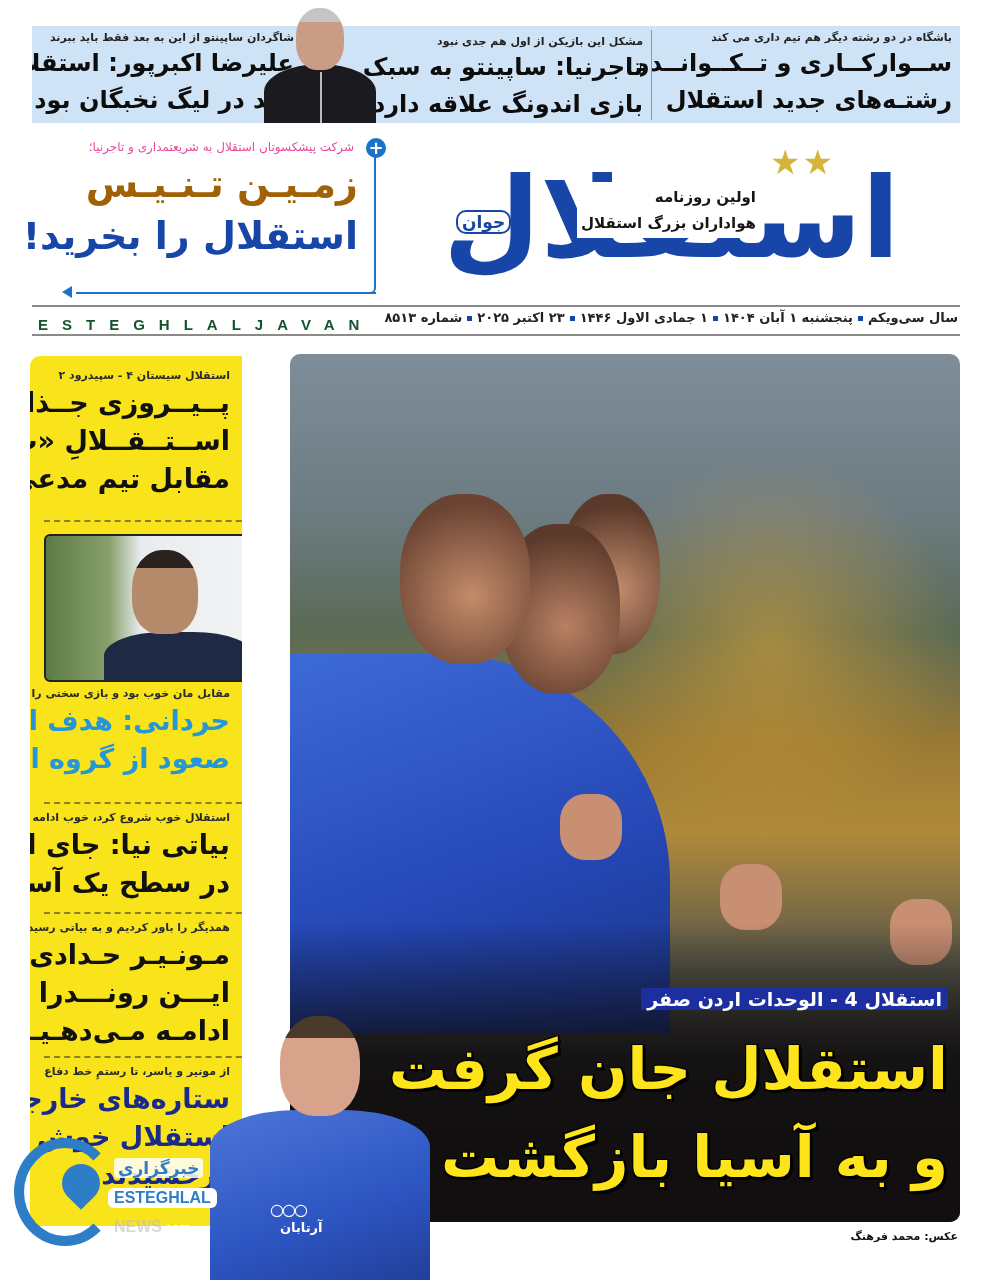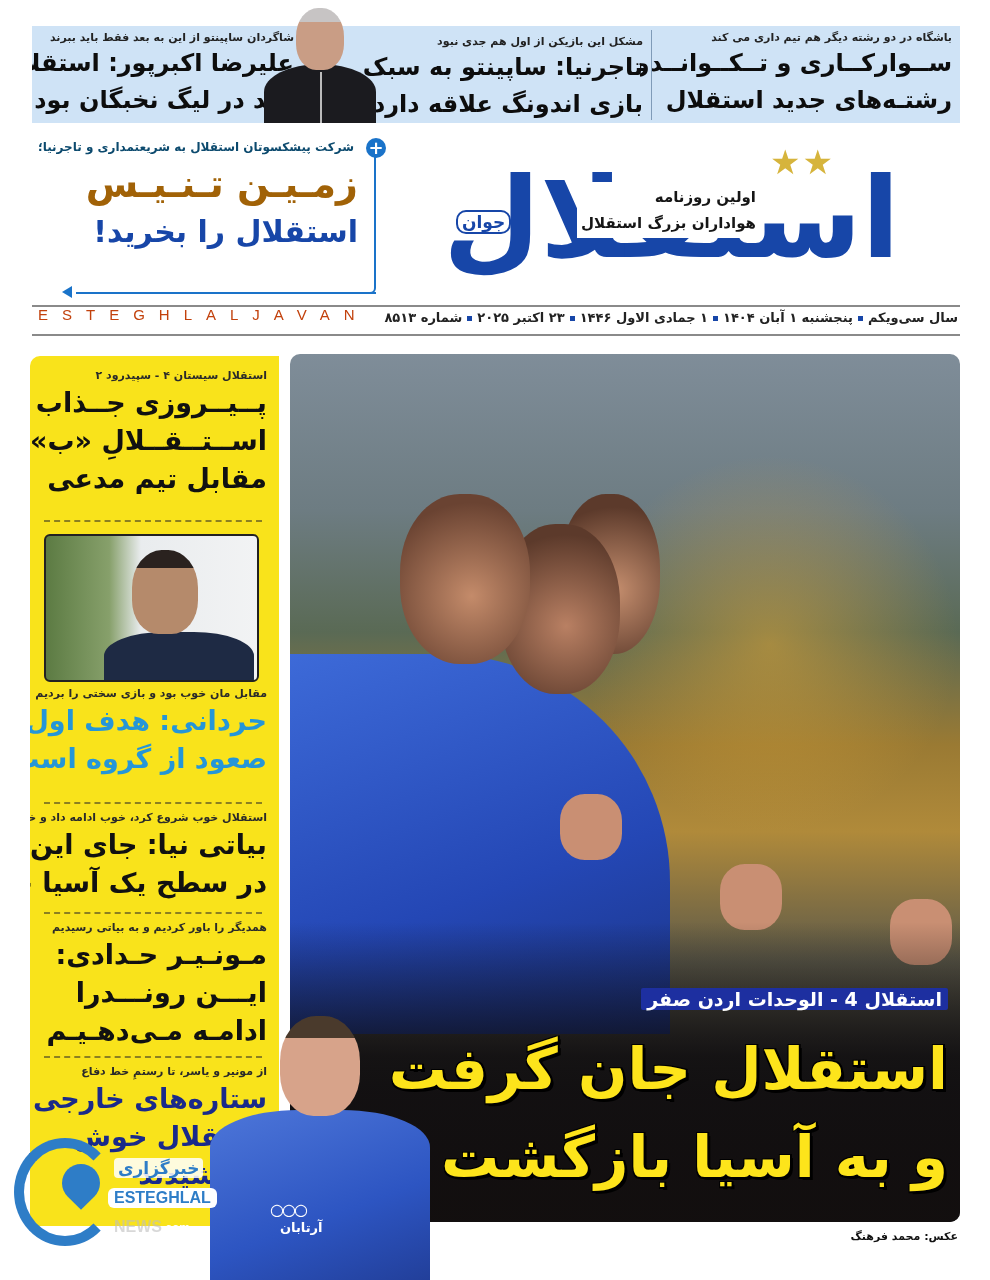--- a/index.html
+++ b/index.html
@@ -25,33 +25,33 @@
   .logo .brand { position: absolute; right: 10px; top: 26px; font-size: 112px; font-weight: bold; color: #1746a8; line-height: 120px; letter-spacing: -6px; }
   .logo .tagline { position: absolute; right: 150px; top: 50px; font-size: 15px; font-weight: bold; color: #161616; line-height: 26px; text-align: right; background: #fff; padding: 2px 4px; }
   .logo .javan { position: absolute; left: 16px; top: 78px; font-size: 17px; font-weight: bold; color: #1746a8; border: 2px solid #1746a8; border-radius: 10px; padding: 0 4px; background: #fff; }
 
   
   .promo { position: absolute; left: 30px; top: 138px; width: 350px; height: 160px; }
   .promo .frame { position: absolute; right: 4px; top: 10px; width: 6px; height: 146px; border-right: 2px solid #1a73c9; border-bottom: 2px solid #1a73c9; border-bottom-right-radius: 8px; }
   .promo .bottom-line { position: absolute; right: 4px; top: 154px; width: 300px; height: 2px; background: #1a73c9; }
   .promo .arrow { position: absolute; left: 32px; top: 148px; width: 0; height: 0; border-top: 6px solid transparent; border-bottom: 6px solid transparent; border-right: 10px solid #1a73c9; }
   .promo .plus { position: absolute; right: -6px; top: 0; width: 20px; height: 20px; border-radius: 50%; background: #1a73c9; color: #fff; font-size: 18px; line-height: 19px; text-align: center; font-weight: bold; }
-  .promo .kicker { position: absolute; right: 26px; top: 2px; font-size: 12px; font-weight: bold; color: #0c4a6e; white-space: nowrap; }
+  .promo .kicker { position: absolute; right: 26px; top: 2px; font-size: 12px; font-weight: normal; color: #ec4899; white-space: nowrap; }
   .promo .title1 { position: absolute; right: 22px; top: 24px; font-size: 38px; font-weight: bold; color: #a16207; letter-spacing: 3px; white-space: nowrap; }
-  .promo .title2 { position: absolute; right: 22px; top: 76px; font-size: 30px; font-weight: bold; color: #1746a8; white-space: nowrap; }
+  .promo .title2 { position: absolute; right: 22px; top: 76px; font-size: 38px; font-weight: bold; color: #1746a8; white-space: nowrap; }
 
   
   .rule { position: absolute; left: 32px; width: 928px; height: 2px; background: #8a8a8a; }
   .rule.r1 { top: 305px; } .rule.r2 { top: 334px; }
   .dateline { position: absolute; right: 32px; top: 310px; font-size: 13px; font-weight: bold; color: #222; white-space: nowrap; }
   .dateline .sep { display: inline-block; width: 5px; height: 5px; background: #1746a8; margin: 0 5px; vertical-align: middle; }
-  .latin { position: absolute; left: 38px; top: 306px; direction: ltr; font-family: "Liberation Sans", sans-serif; font-weight: normal; font-size: 15px; color: #c2410c; letter-spacing: 14px; }
-
-  
-  .sidebar { position: absolute; left: 30px; top: 356px; width: 249px; height: 870px; background: #f9e31b; border-radius: 10px 0 0 0; overflow: hidden; padding-left: 26px; }
+  .latin { position: absolute; left: 38px; top: 316px; direction: ltr; font-family: "Liberation Sans", sans-serif; font-weight: bold; font-size: 15px; color: #14532d; letter-spacing: 14px; }
+
+  
+  .sidebar { position: absolute; left: 30px; top: 356px; width: 212px; height: 870px; background: #f9e31b; border-radius: 10px 0 0 0; overflow: hidden; padding-left: 26px; }
   .sb-item { position: absolute; right: 12px; width: 226px; text-align: right; }
   .sb-item .kicker { font-size: 11px; font-weight: bold; color: #2a2a2a; line-height: 16px; white-space: nowrap; }
   .sb-item .head { font-size: 27px; font-weight: bold; line-height: 38px; color: #111; white-space: nowrap; letter-spacing: -0.5px; }
   .sb-item .head.blue { color: #2596d8; }
   .sb-item .head.navy { color: #1a2a8a; }
   .dash { position: absolute; left: 14px; width: 218px; height: 0; border-top: 2px dashed #8b8020; }
   .sb-photo { position: absolute; left: 14px; top: 178px; width: 215px; height: 148px; border: 2px solid #222; border-radius: 6px; overflow: hidden; background: linear-gradient(90deg, #5c7b43 0%, #87a06b 30%, #e9ecee 45%, #f2f3f4 100%); }
   .sb-photo .head-shape { position: absolute; left: 86px; top: 14px; width: 66px; height: 84px; border-radius: 45% 45% 40% 40%; background: linear-gradient(#2a221f 0 22%, #b58a6b 22%); }
   .sb-photo .shirt { position: absolute; left: 58px; top: 96px; width: 150px; height: 60px; border-radius: 40% 40% 0 0; background: #1e2a44; }
 

